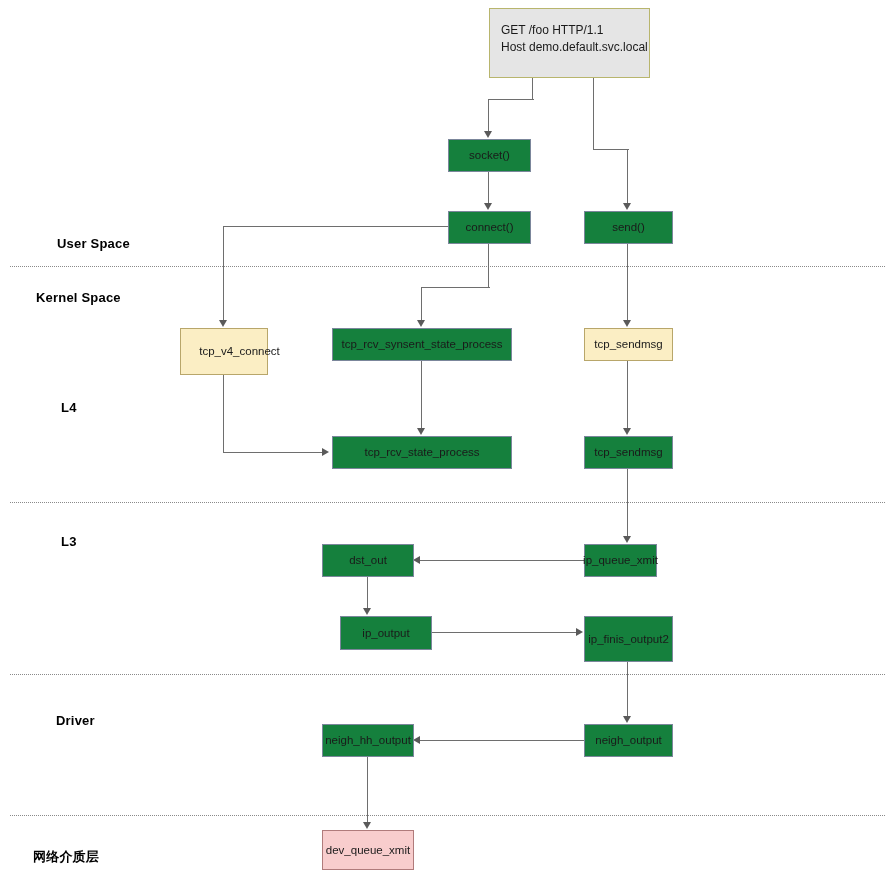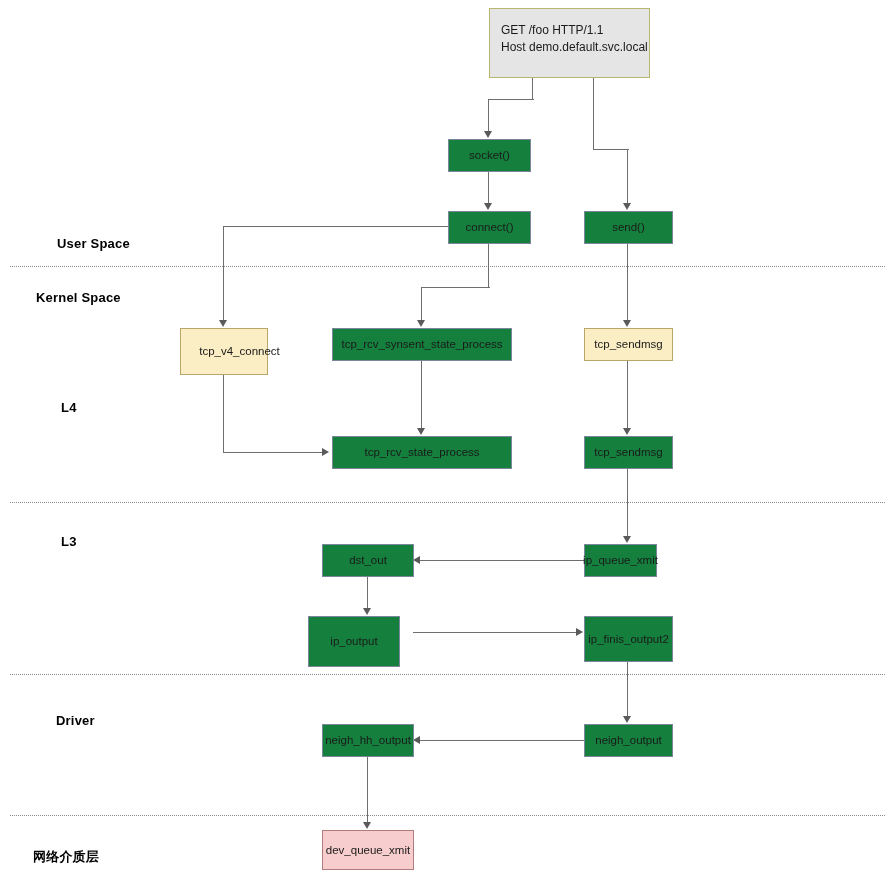--- a/index.html
+++ b/index.html
@@ -183,21 +183,21 @@
   <div class="node yellow" style="left:584px; top:328px; width:89px; height:33px;">tcp_sendmsg</div>
 
   <div class="node blue" style="left:332px; top:436px; width:180px; height:33px;">tcp_rcv_state_process</div>
 
   <div class="node blue" style="left:584px; top:436px; width:89px; height:33px;">tcp_sendmsg</div>
 
   <div class="node blue" style="left:322px; top:544px; width:92px; height:33px;">dst_out</div>
 
   <div class="node blue" style="left:584px; top:544px; width:73px; height:33px;">ip_queue_xmit</div>
 
-  <div class="node blue" style="left:308px; top:616px; width:92px; height:51px;">ip_output</div>
+  <div class="node blue" style="left:340px; top:616px; width:92px; height:34px;">ip_output</div>
 
   <div class="node blue" style="left:584px; top:616px; width:89px; height:46px;">ip_finis_output2</div>
 
   <div class="node blue" style="left:322px; top:724px; width:92px; height:33px;">neigh_hh_output</div>
 
   <div class="node blue" style="left:584px; top:724px; width:89px; height:33px;">neigh_output</div>
 
   <div class="node pink" style="left:322px; top:830px; width:92px; height:40px;">dev_queue_xmit</div>
 
 </div>

